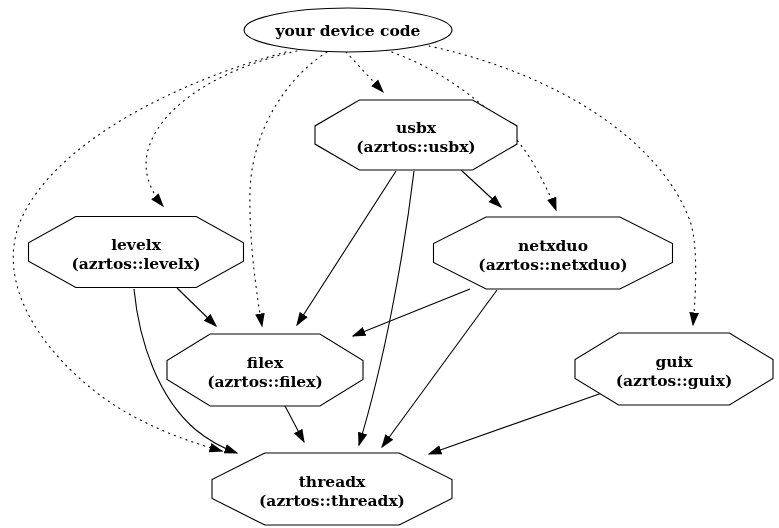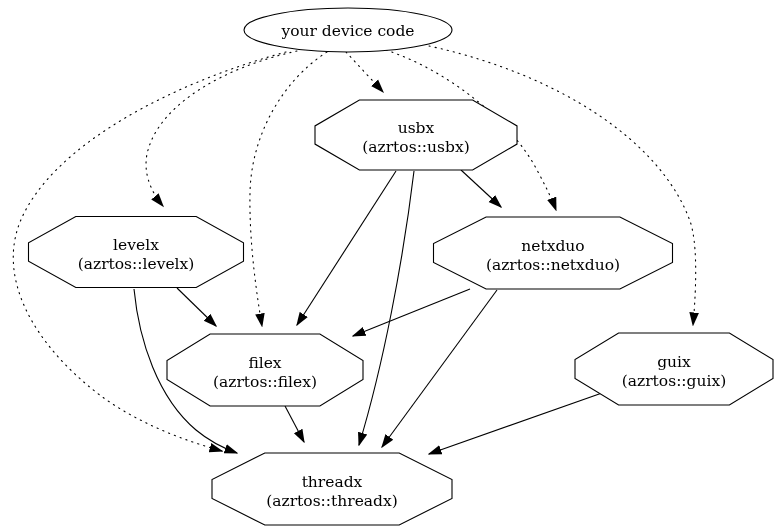--- a/index.html
+++ b/index.html
@@ -7,20 +7,21 @@
     padding: 0;
     background: #ffffff;
   }
   .stage {
     position: relative;
     width: 779px;
     height: 528px;
     background: #ffffff;
     overflow: hidden;
     font-family: "DejaVu Serif", serif;
+    font-weight: bold;
   }
   svg {
     display: block;
   }
   .edge {
     fill: none;
     stroke: #000000;
     stroke-width: 1.1;
   }
   .edge.dotted {

